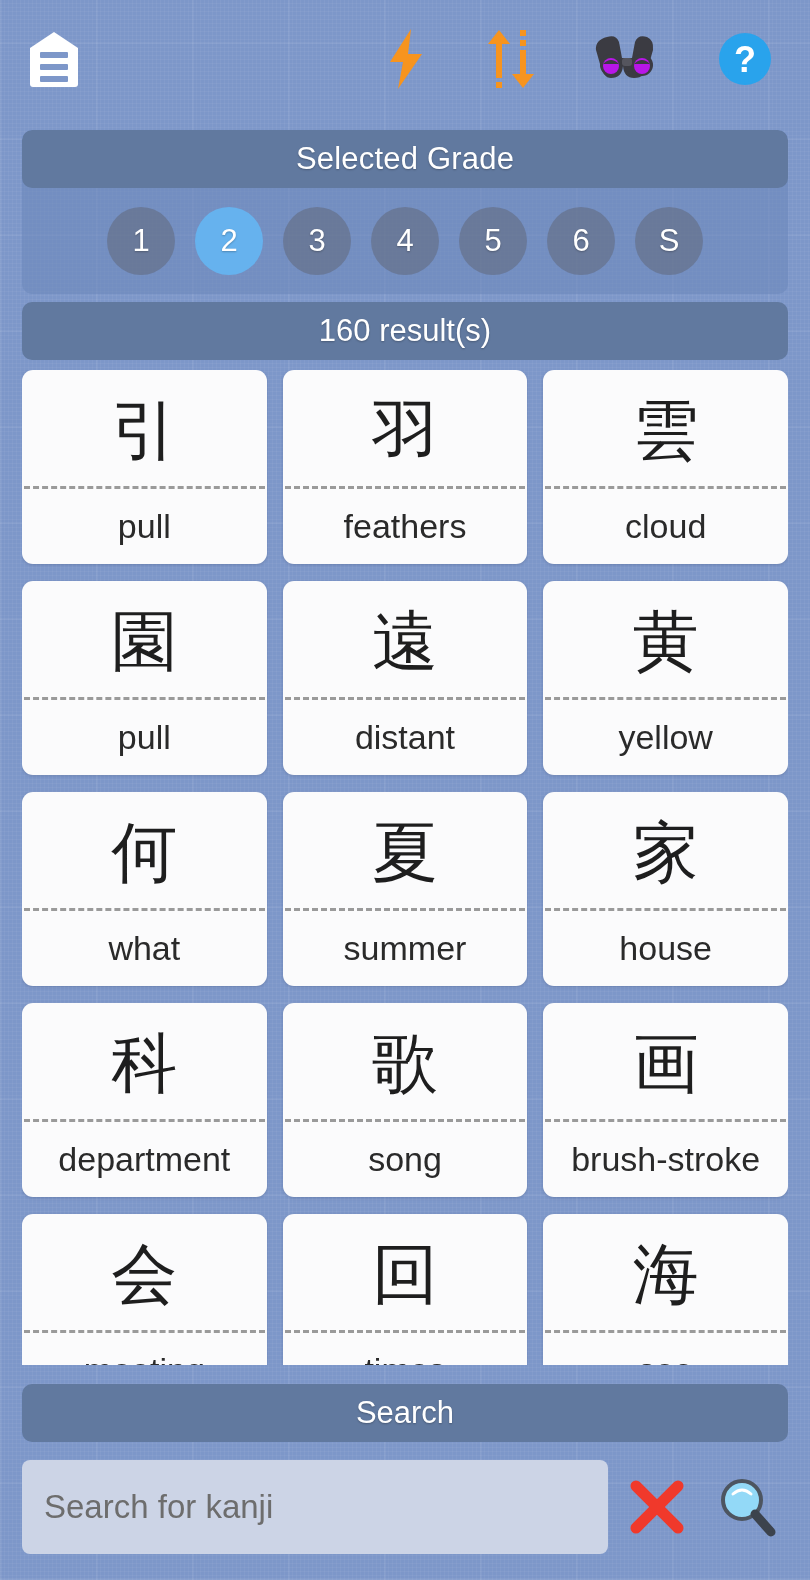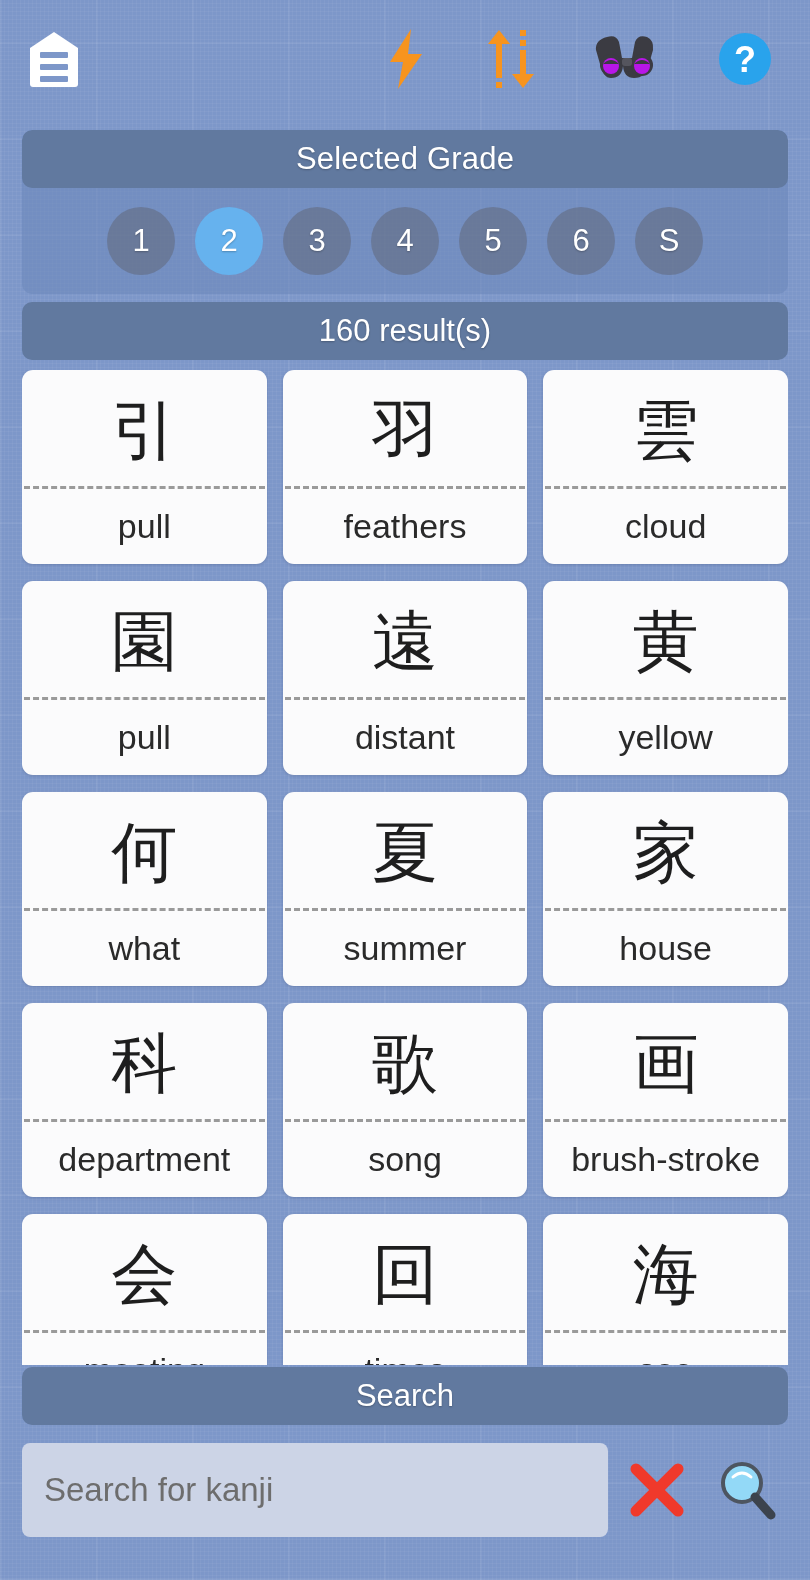--- a/index.html
+++ b/index.html
@@ -169,21 +169,21 @@
     justify-content: center;
     font-size: 34px;
     color: #2a2a2a;
   }
 
   
   .search-section {
     position: absolute;
     left: 0;
     right: 0;
-    bottom: 17px;
+    bottom: 0;
     padding-bottom: 26px;
   }
   .search-header {
     background: #61799f;
     color: #ffffff;
     text-align: center;
     font-size: 31px;
     line-height: 58px;
     height: 58px;
     border-radius: 10px;

